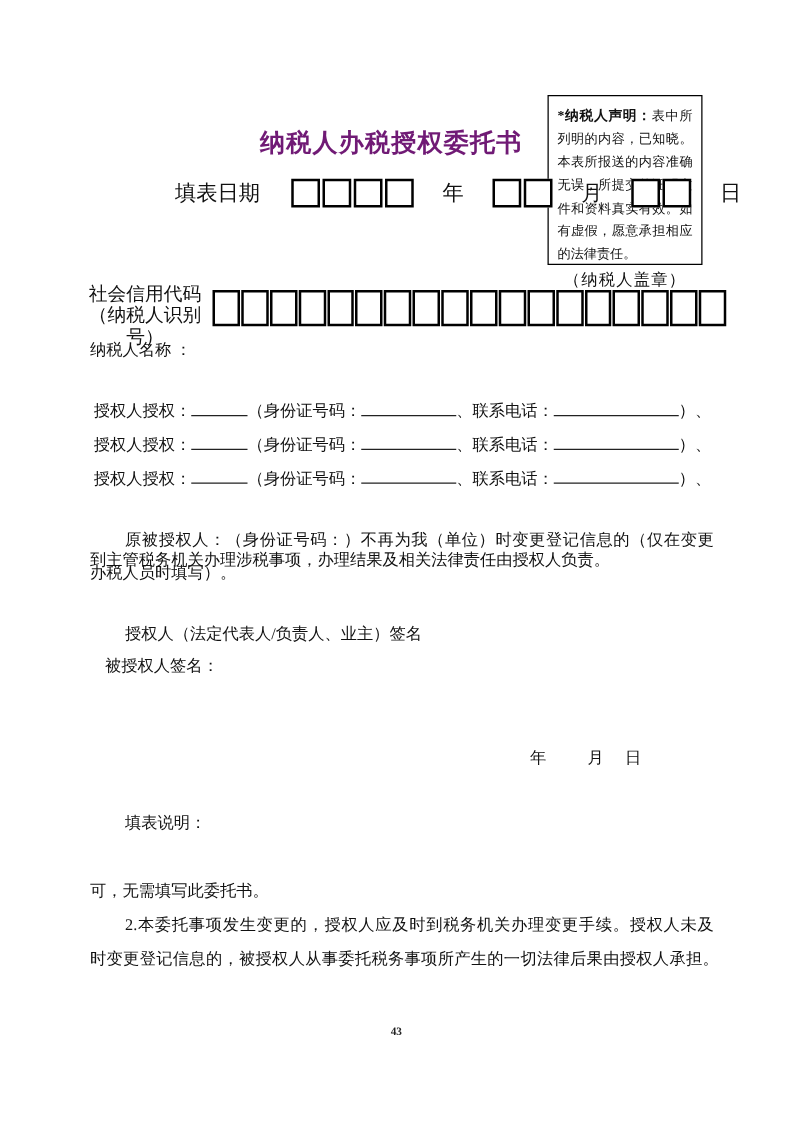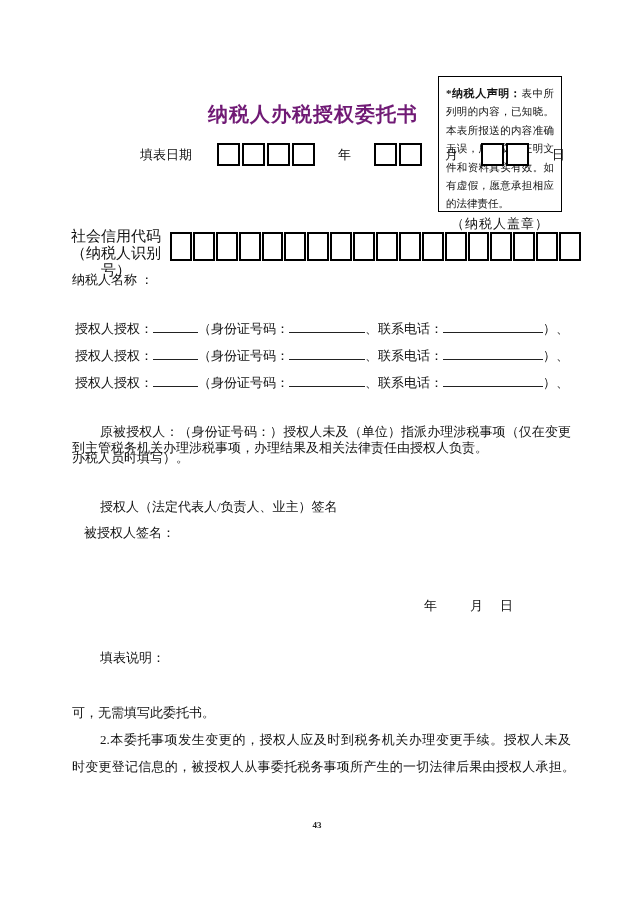--- a/index.html
+++ b/index.html
@@ -26,21 +26,21 @@
     font-size:10.5px;line-height:18.4px;color:#111;
     text-align:justify;text-align-last:left;
   }
   .decl-text b{font-size:11px;}
   .decl-seal{
     font-size:13px;text-align:center;letter-spacing:1px;margin-top:1px;white-space:nowrap;
   }
   
   .date-row{
     left:140px;top:143px;display:flex;align-items:center;gap:23px;
-    font-size:13px;white-space:nowrap;
+    font-size:17px;white-space:nowrap;
   }
   .date-row .lbl{margin-right:2px;}
   .boxgroup{display:flex;gap:2px;}
   .boxgroup .cbox{
     width:19px;height:19px;border:2px solid #000;background:#fff;flex:none;
   }
   
   .code-label{
     left:62px;top:228px;width:108px;text-align:center;
     font-size:15px;line-height:17px;
@@ -137,21 +137,21 @@
   </div>
   <div class="abs bodytext" style="left:75px;top:346px;">
     <span>授权人授权：</span><span class="blank w45"></span><span>（身份证号码：</span><span class="blank w75"></span><span>、联系电话：</span><span class="blank w100"></span><span>）、</span>
   </div>
   <div class="abs bodytext" style="left:75px;top:373px;">
     <span>授权人授权：</span><span class="blank w45"></span><span>（身份证号码：</span><span class="blank w75"></span><span>、联系电话：</span><span class="blank w100"></span><span>）、</span>
   </div>
 
   <div class="abs bodytext" style="left:72px;top:400px;margin-top:40px;">到主管税务机关办理涉税事项，办理结果及相关法律责任由授权人负责。</div>
 
-  <div class="abs bodytext just" style="left:100px;top:424px;width:471px;">原被授权人：（身份证号码：）授权人未及（单位）指派办理涉税事项（仅在变更</div>
+  <div class="abs bodytext just" style="left:100px;top:424px;width:471px;">原被授权人：（身份证号码：）不再为我（单位）时变更登记信息的（仅在变更</div>
   <div class="abs bodytext" style="left:72px;top:450px;">办税人员时填写）。</div>
 
   <div class="abs bodytext" style="left:100px;top:499px;">授权人（法定代表人/负责人、业主）签名</div>
   <div class="abs bodytext" style="left:84px;top:525px;">被授权人签名：</div>
 
   <div class="abs bodytext sign-date" style="left:424px;top:598px;">
     <span>年</span><span class="m">月</span><span class="d">日</span>
   </div>
 
   <div class="abs bodytext" style="left:100px;top:650px;">填表说明：</div>

